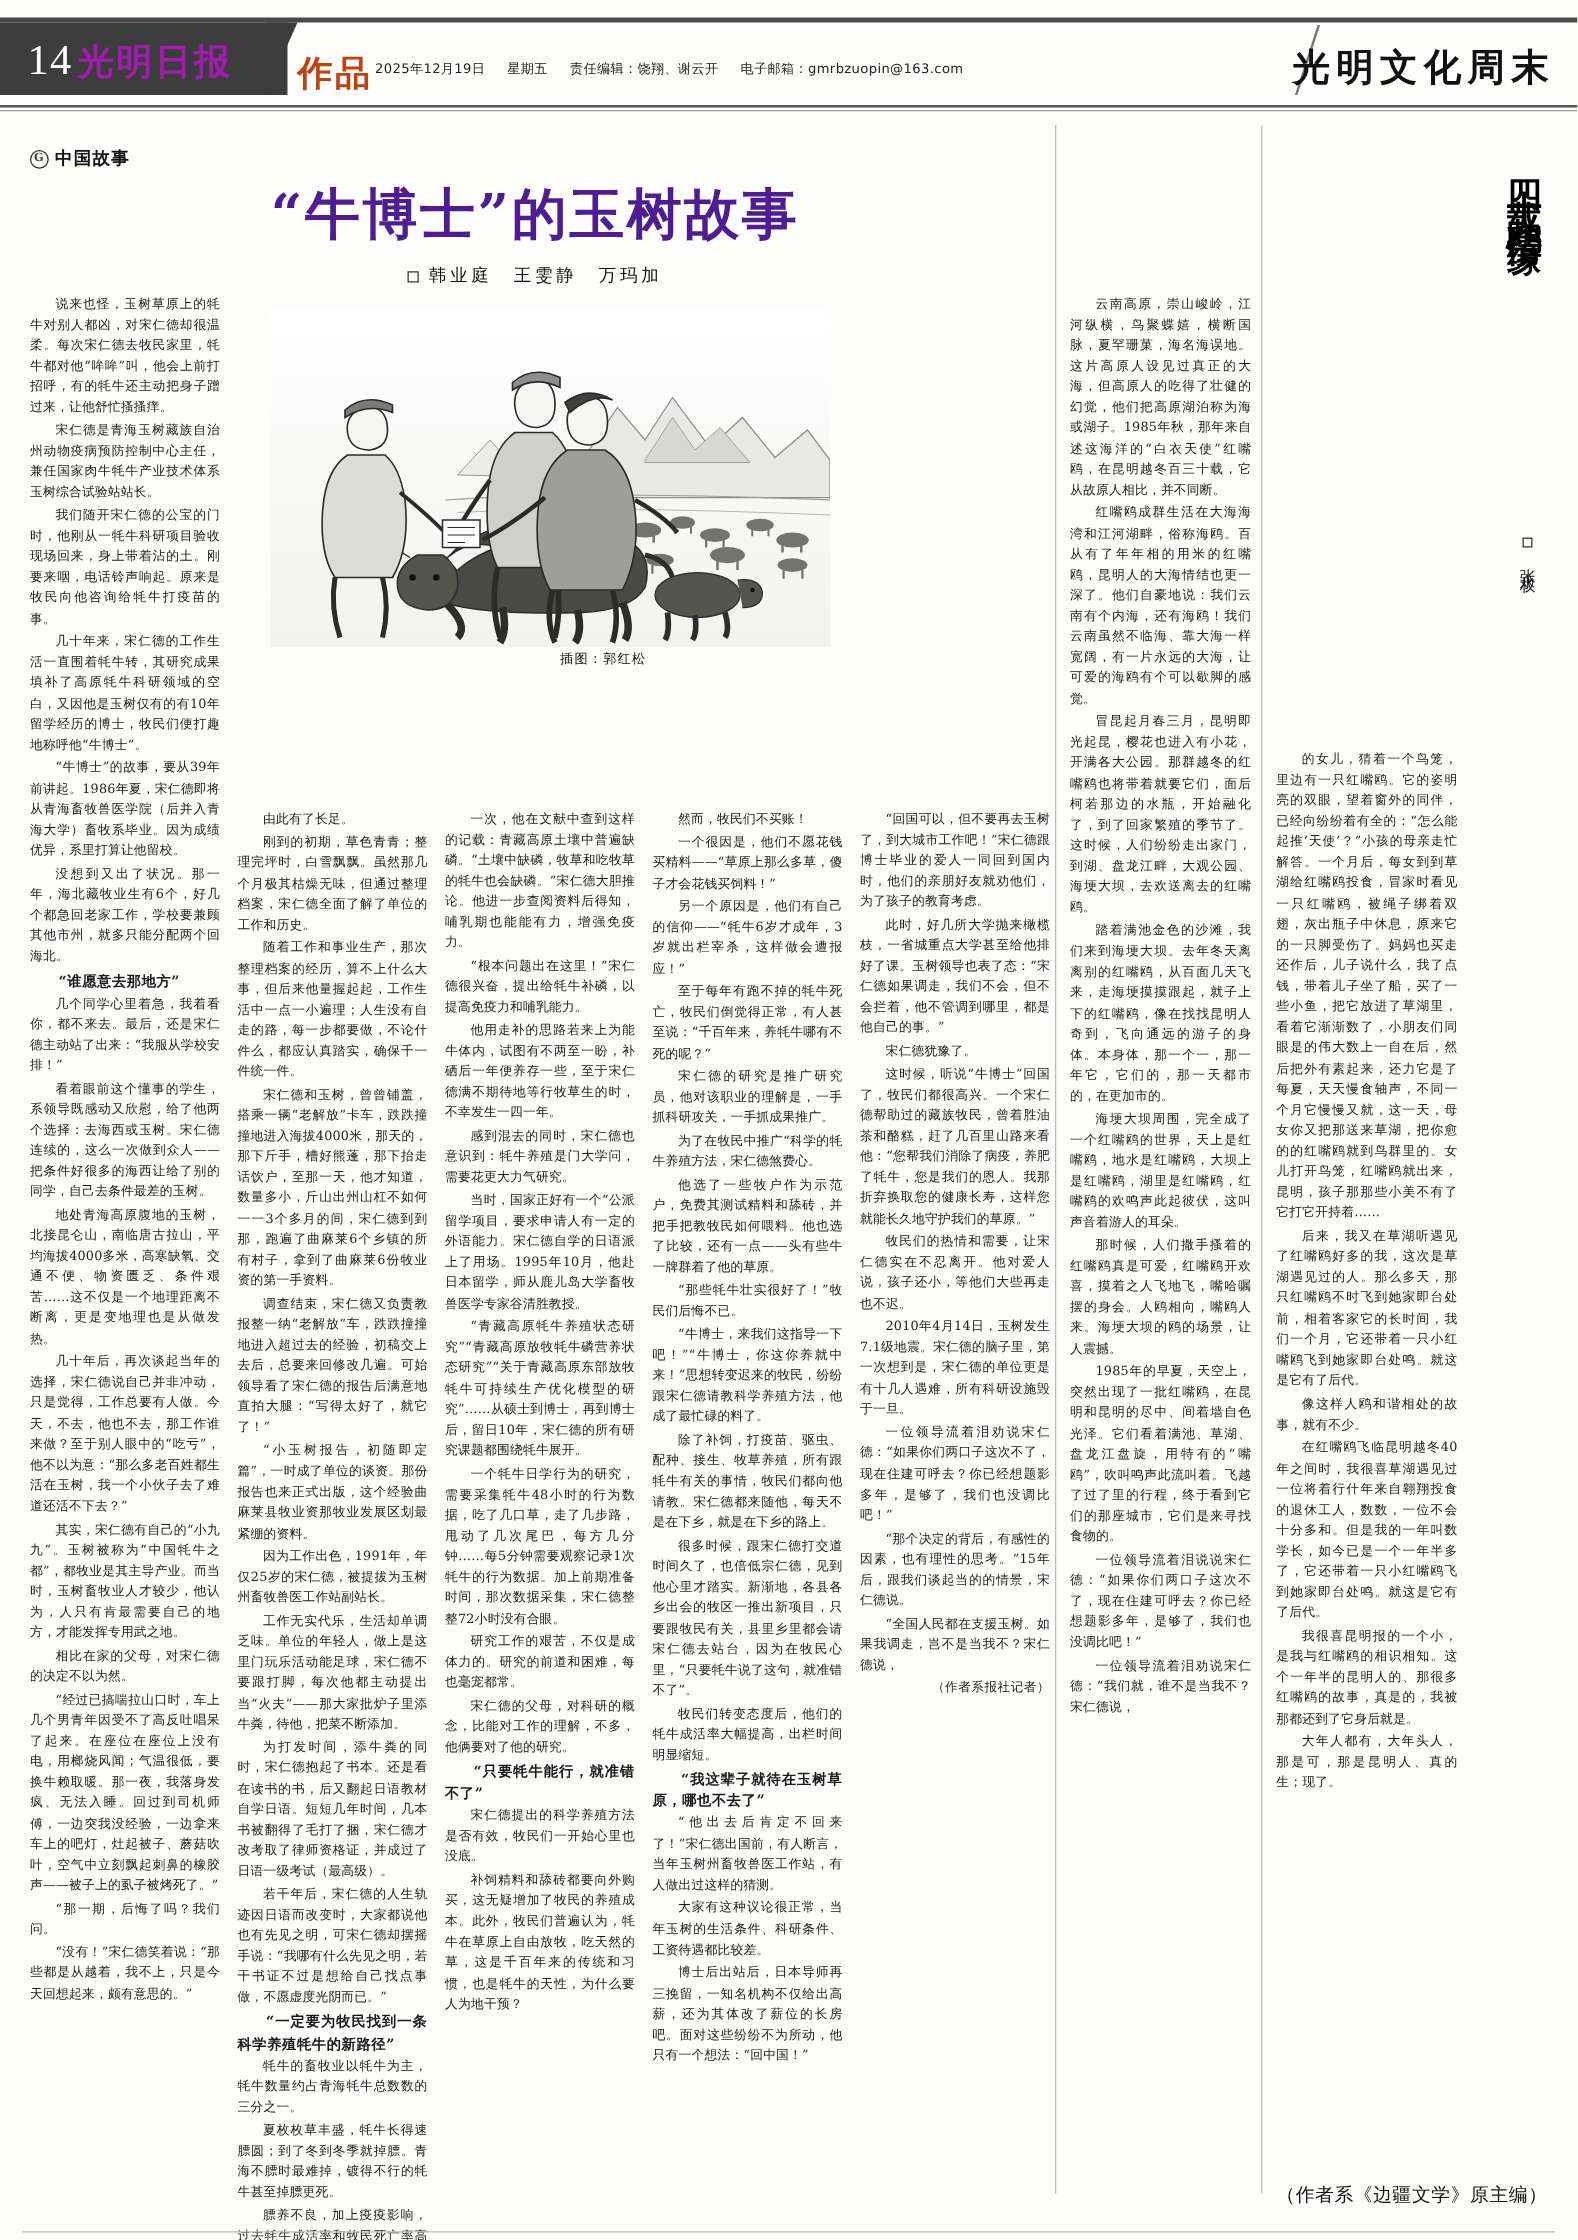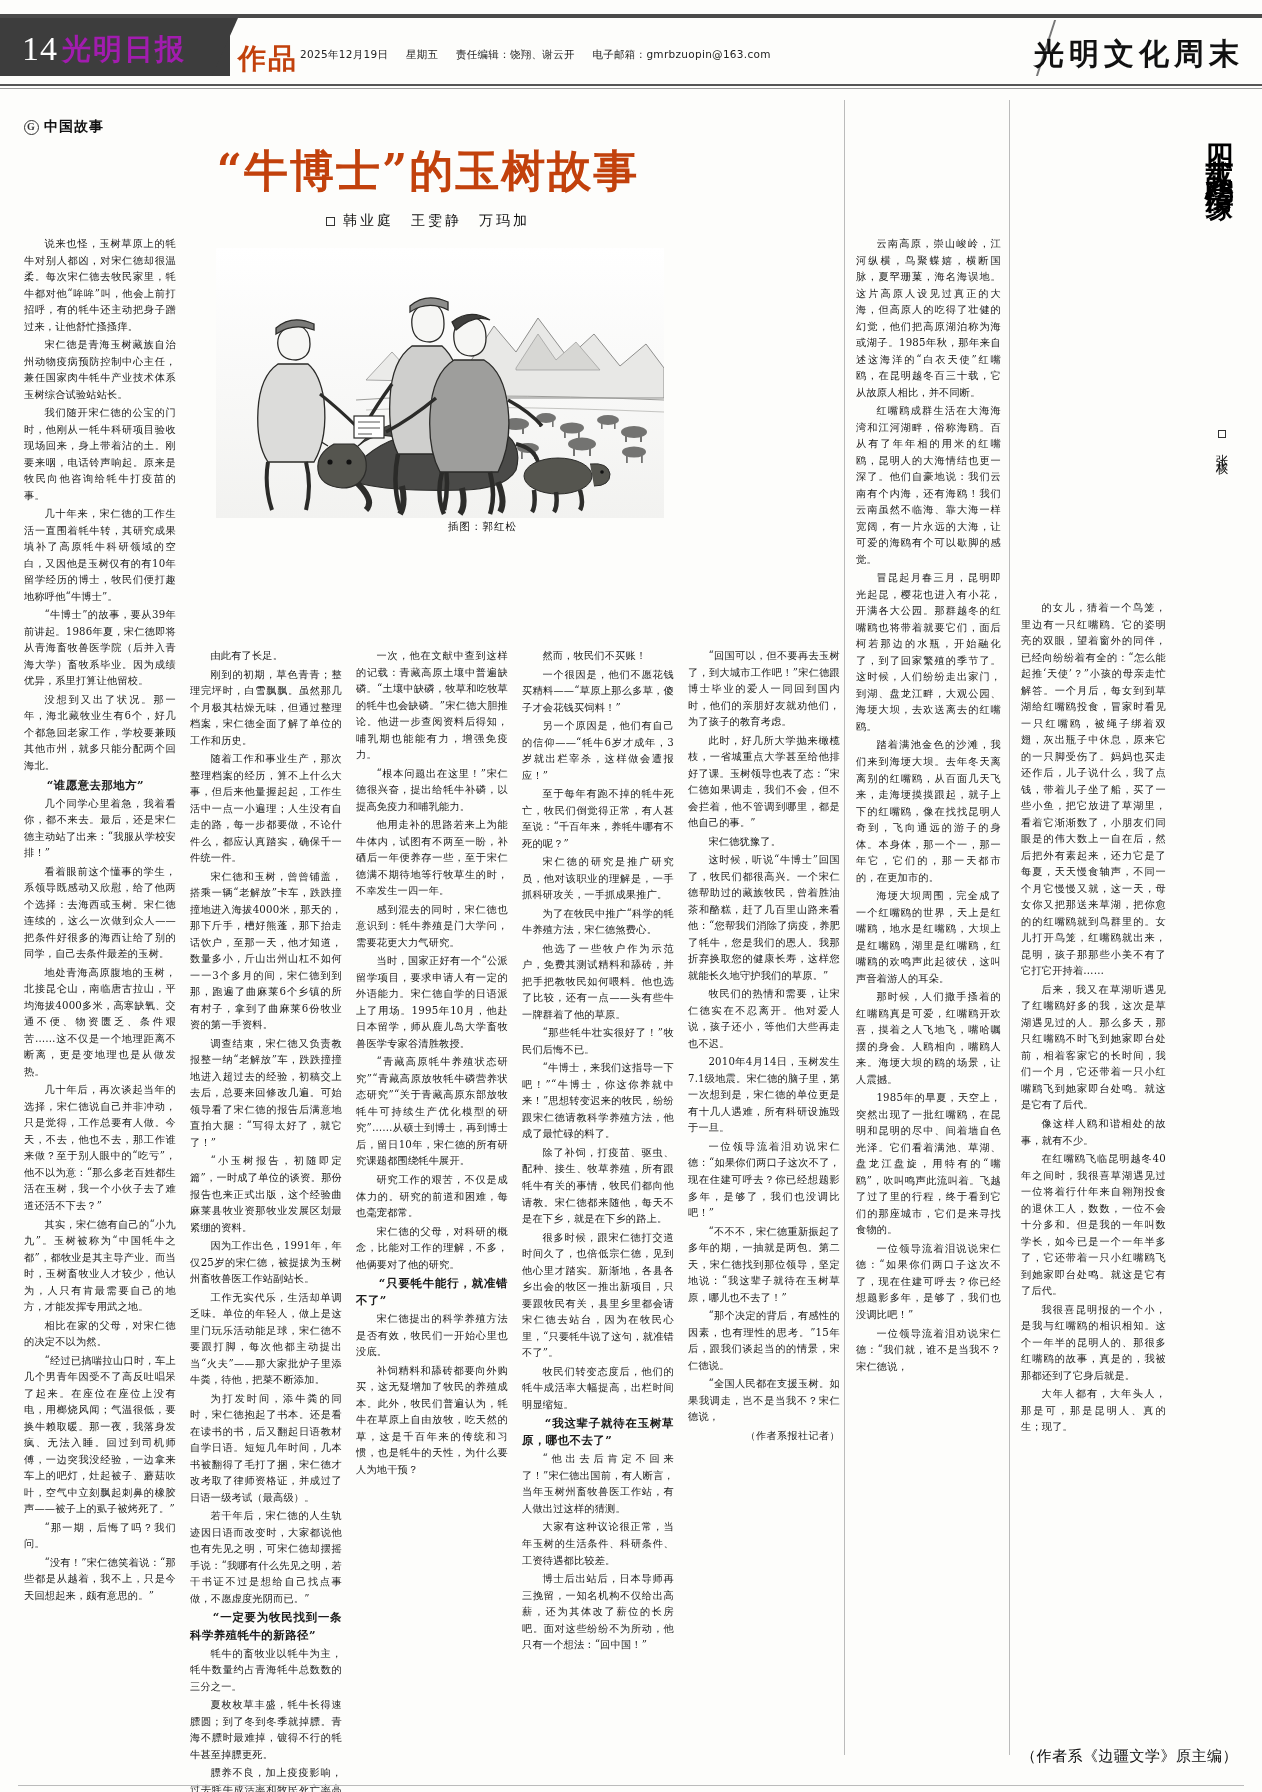--- a/index.html
+++ b/index.html
@@ -91,21 +91,21 @@
   }
   .kicker .g-badge {
     display:inline-block; width:15px; height:15px; border-radius:50%;
     border:1.6px solid #333; color:#333; font-size:10px; line-height:12px;
     text-align:center; font-family:"Liberation Serif", serif; font-weight:bold;
   }
 
   .headline {
     position:absolute; left:0; top:42px; width:820px;
     text-align:center;
-    font-size:44px; font-weight:bold; letter-spacing:2px; color:#c2410c;
+    font-size:44px; font-weight:bold; letter-spacing:2px; color:#4c1d95;
   }
   .byline {
     position:absolute; left:0; top:112px; width:820px;
     text-align:center; font-size:14px; letter-spacing:3px; color:#111;
   }
   .byline .sq {
     display:inline-block; width:9px; height:9px; border:1px solid #333;
     margin-right:8px; vertical-align:middle;
   }
 
@@ -344,20 +344,21 @@
           <p>夏枚枚草丰盛，牦牛长得速膘圆；到了冬到冬季就掉膘。青海不膘时最难掉，镀得不行的牦牛甚至掉膘更死。</p>
           <p>膘养不良，加上疫疫影响，过去牦牛成活率和牧民死亡率高达5%。要是春天遇上大雪，牛群更是会减受灾落之灭；“长三厅看两下”的养殖方式，拉长了牦牛的出栏时间，一头牦牛从出生到长壮6年之久。</p>
         </div>
       <div class="tcol" id="c3" style="left:338px; top:548px; width:152px; height:1118px;">
           <p>一次，他在文献中查到这样的记载：青藏高原土壤中普遍缺磷。“土壤中缺磷，牧草和吃牧草的牦牛也会缺磷。”宋仁德大胆推论。他进一步查阅资料后得知，哺乳期也能能有力，增强免疫力。</p>
           <p>“根本问题出在这里！”宋仁德很兴奋，提出给牦牛补磷，以提高免疫力和哺乳能力。</p>
           <p>他用走补的思路若来上为能牛体内，试图有不两至一盼，补硒后一年便养存一些，至于宋仁德满不期待地等行牧草生的时，不幸发生一四一年。</p>
           <p>感到混去的同时，宋仁德也意识到：牦牛养殖是门大学问，需要花更大力气研究。</p>
           <p>当时，国家正好有一个“公派留学项目，要求申请人有一定的外语能力。宋仁德自学的日语派上了用场。1995年10月，他赴日本留学，师从鹿儿岛大学畜牧兽医学专家谷清胜教授。</p>
           <p>“青藏高原牦牛养殖状态研究”“青藏高原放牧牦牛磷营养状态研究”“关于青藏高原东部放牧牦牛可持续生产优化模型的研究”……从硕士到博士，再到博士后，留日10年，宋仁德的所有研究课题都围绕牦牛展开。</p>
+          <p>一个牦牛日学行为的研究，需要采集牦牛48小时的行为数据，吃了几口草，走了几步路，甩动了几次尾巴，每方几分钟……每5分钟需要观察记录1次牦牛的行为数据。加上前期准备时间，那次数据采集，宋仁德整整72小时没有合眼。</p>
           <p>研究工作的艰苦，不仅是成体力的。研究的前道和困难，每也毫宠都常。</p>
           <p>宋仁德的父母，对科研的概念，比能对工作的理解，不多，他俩要对了他的研究。</p>
           <p class="sub-h">“只要牦牛能行，就准错不了”</p>
           <p>宋仁德提出的科学养殖方法是否有效，牧民们一开始心里也没底。</p>
           <p>补饲精料和舔砖都要向外购买，这无疑增加了牧民的养殖成本。此外，牧民们普遍认为，牦牛在草原上自由放牧，吃天然的草，这是千百年来的传统和习惯，也是牦牛的天性，为什么要人为地干预？</p>
         </div>
       <div class="tcol" id="c4" style="left:504px; top:548px; width:152px; height:1118px;">
           <p>然而，牧民们不买账！</p>
           <p>一个很因是，他们不愿花钱买精料——“草原上那么多草，傻子才会花钱买饲料！”</p>
           <p>另一个原因是，他们有自己的信仰——“牦牛6岁才成年，3岁就出栏宰杀，这样做会遭报应！”</p>
@@ -376,21 +377,20 @@
           <p>博士后出站后，日本导师再三挽留，一知名机构不仅给出高薪，还为其体改了薪位的长房吧。面对这些纷纷不为所动，他只有一个想法：“回中国！”</p>
         </div>
       <div class="tcol" id="c5" style="left:670px; top:548px; width:152px; height:1118px;">
           <p>“回国可以，但不要再去玉树了，到大城市工作吧！”宋仁德跟博士毕业的爱人一同回到国内时，他们的亲朋好友就劝他们，为了孩子的教育考虑。</p>
           <p>此时，好几所大学抛来橄榄枝，一省城重点大学甚至给他排好了课。玉树领导也表了态：“宋仁德如果调走，我们不会，但不会拦着，他不管调到哪里，都是他自己的事。”</p>
           <p>宋仁德犹豫了。</p>
           <p>这时候，听说“牛博士”回国了，牧民们都很高兴。一个宋仁德帮助过的藏族牧民，曾着胜油茶和酪糕，赶了几百里山路来看他：“您帮我们消除了病疫，养肥了牦牛，您是我们的恩人。我那折弃换取您的健康长寿，这样您就能长久地守护我们的草原。”</p>
           <p>牧民们的热情和需要，让宋仁德实在不忍离开。他对爱人说，孩子还小，等他们大些再走也不迟。</p>
           <p>2010年4月14日，玉树发生7.1级地震。宋仁德的脑子里，第一次想到是，宋仁德的单位更是有十几人遇难，所有科研设施毁于一旦。</p>
           <p>一位领导流着泪劝说宋仁德：“如果你们两口子这次不了，现在住建可呼去？你已经想题影多年，是够了，我们也没调比吧！”</p>
-          <p>“不不不，宋仁德重新振起了多年的期，一抽就是两包。第二天，宋仁德找到那位领导，坚定地说：“我这辈子就待在玉树草原，哪儿也不去了！”</p>
           <p>“那个决定的背后，有感性的因素，也有理性的思考。”15年后，跟我们谈起当的的情景，宋仁德说。</p>
           <p>“全国人民都在支援玉树。如果我调走，岂不是当我不？宋仁德说，</p>
           <p class="credit-line">（作者系报社记者）</p>
         </div>
     </div>
 
     <div class="tcol" id="c6" style="left:838px; top:136px; width:145px; height:1520px;">
         <p>云南高原，崇山峻岭，江河纵横，鸟聚蝶嬉，横断国脉，夏罕珊菓，海名海误地。这片高原人设见过真正的大海，但高原人的吃得了壮健的幻觉，他们把高原湖泊称为海或湖子。1985年秋，那年来自述这海洋的“白衣天使”红嘴鸥，在昆明越冬百三十载，它从故原人相比，并不同断。</p>
         <p>红嘴鸥成群生活在大海海湾和江河湖畔，俗称海鸥。百从有了年年相的用米的红嘴鸥，昆明人的大海情结也更一深了。他们自豪地说：我们云南有个内海，还有海鸥！我们云南虽然不临海、靠大海一样宽阔，有一片永远的大海，让可爱的海鸥有个可以歇脚的感觉。</p>
         <p>冒昆起月春三月，昆明即光起昆，樱花也进入有小花，开满各大公园。那群越冬的红嘴鸥也将带着就要它们，面后柯若那边的水瓶，开始融化了，到了回家繁殖的季节了。这时候，人们纷纷走出家门，到湖、盘龙江畔，大观公园、海埂大坝，去欢送离去的红嘴鸥。</p>

